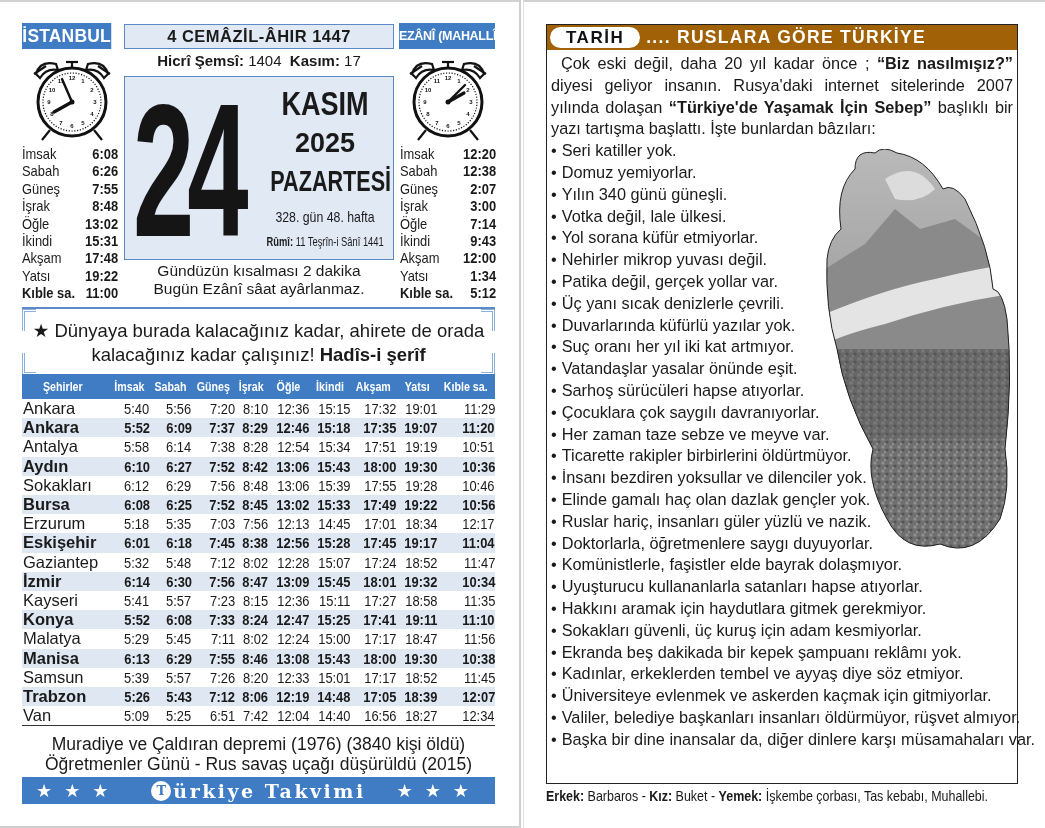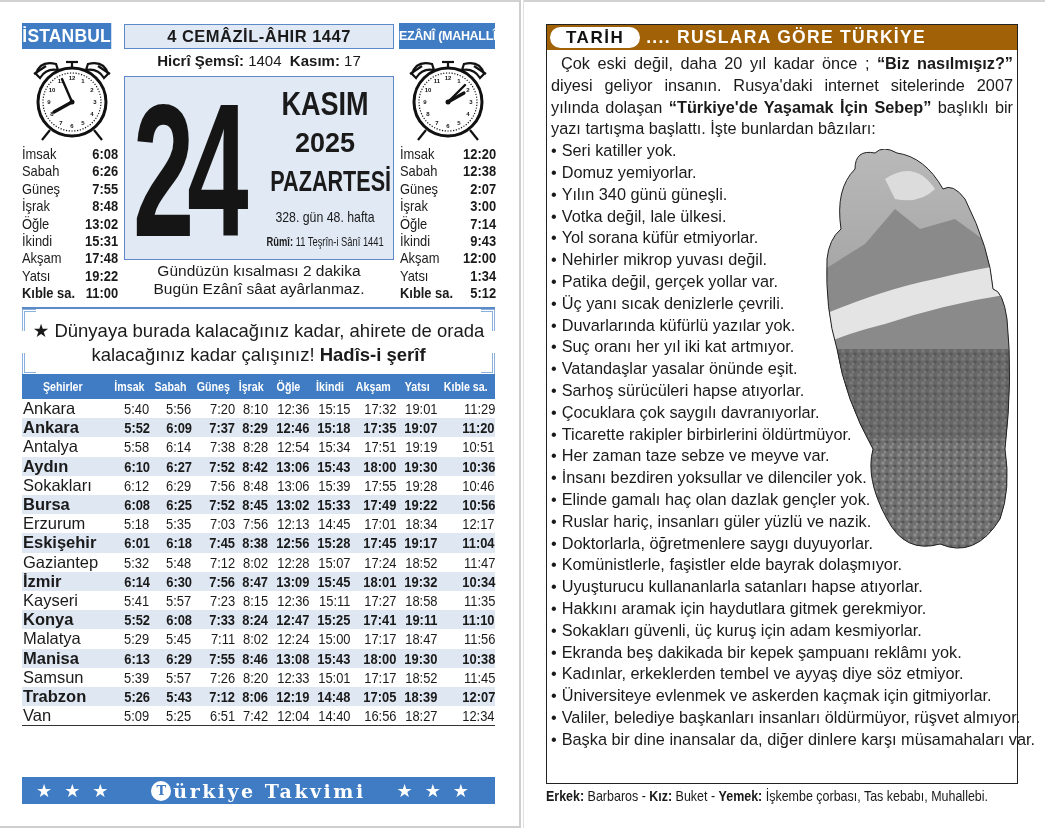--- a/index.html
+++ b/index.html
@@ -494,20 +494,24 @@
           <td><span>7:42</span></td>
           <td><span>12:04</span></td>
           <td><span>14:40</span></td>
           <td><span>16:56</span></td>
           <td><span>18:27</span></td>
           <td><span>12:34</span></td>
         </tr>
       </tbody>
   </table>
 
+  <div class="events">
+    <div>Muradiye ve Çaldıran depremi (1976) (3840 kişi öldü)</div>
+    <div>Öğretmenler Günü - Rus savaş uçağı düşürüldü (2015)</div>
+  </div>
 
   <div class="brand-bar">
     <span class="stars">★★★</span>
     <span class="brand">
       <span class="brand-logo">T</span>
       <span>ürkiye Takvimi</span>
     </span>
     <span class="stars">★★★</span>
   </div>
 </div>
@@ -560,22 +564,22 @@
           <li>Votka değil, lale ülkesi.</li>
           <li>Yol sorana küfür etmiyorlar.</li>
           <li>Nehirler mikrop yuvası değil.</li>
           <li>Patika değil, gerçek yollar var.</li>
           <li>Üç yanı sıcak denizlerle çevrili.</li>
           <li>Duvarlarında küfürlü yazılar yok.</li>
           <li>Suç oranı her yıl iki kat artmıyor.</li>
           <li>Vatandaşlar yasalar önünde eşit.</li>
           <li>Sarhoş sürücüleri hapse atıyorlar.</li>
           <li>Çocuklara çok saygılı davranıyorlar.</li>
+          <li>Her zaman taze sebze ve meyve var.</li>
           <li>Ticarette rakipler birbirlerini öldürtmüyor.</li>
-          <li>Her zaman taze sebze ve meyve var.</li>
           <li>İnsanı bezdiren yoksullar ve dilenciler yok.</li>
           <li>Elinde gamalı haç olan dazlak gençler yok.</li>
           <li>Ruslar hariç, insanları güler yüzlü ve nazik.</li>
           <li>Doktorlarla, öğretmenlere saygı duyuyorlar.</li>
           <li>Komünistlerle, faşistler elde bayrak dolaşmıyor.</li>
           <li>Uyuşturucu kullananlarla satanları hapse atıyorlar.</li>
           <li>Hakkını aramak için haydutlara gitmek gerekmiyor.</li>
           <li>Sokakları güvenli, üç kuruş için adam kesmiyorlar.</li>
           <li>Ekranda beş dakikada bir kepek şampuanı reklâmı yok.</li>
           <li>Kadınlar, erkeklerden tembel ve ayyaş diye söz etmiyor.</li>

